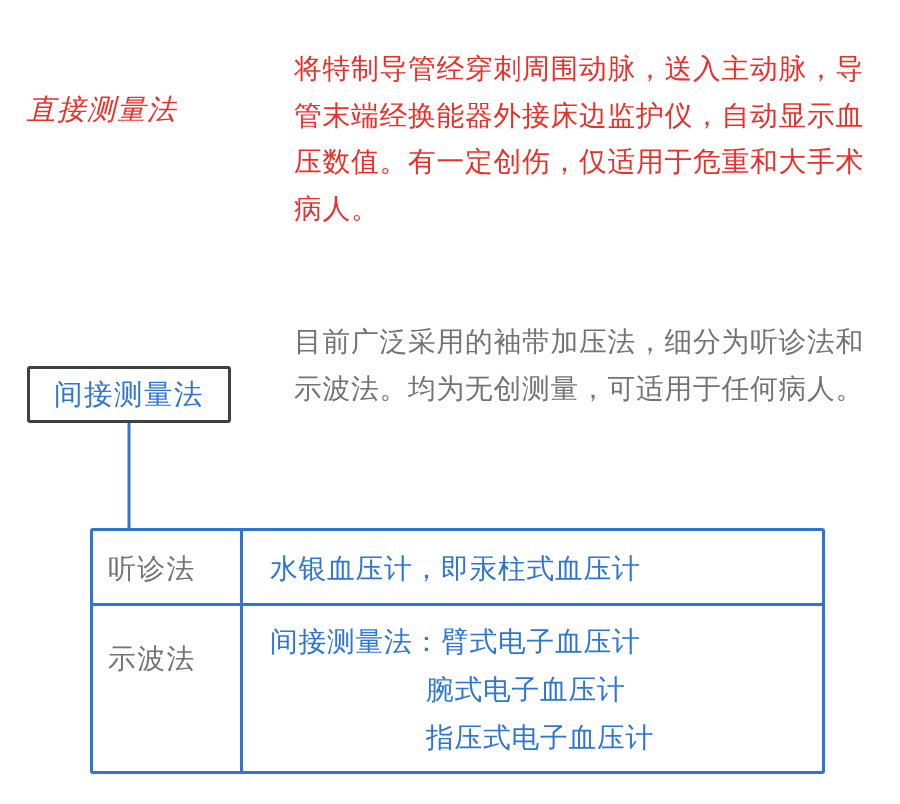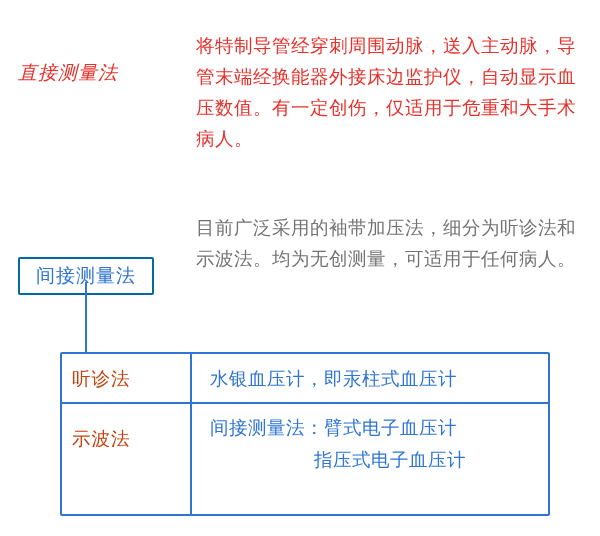--- a/index.html
+++ b/index.html
@@ -39,24 +39,24 @@
     line-height: 31px;
     color: #e8302a;
     letter-spacing: 0.5px;
     margin-top: 16px;
   }
 
   
   .indirect-box {
     position: absolute;
     left: 18px;
-    top: 257px;
+    top: 244px;
     width: 136px;
     height: 38px;
-    border: 2px solid #0369a1;
+    border: 2px solid #404040;
     box-sizing: border-box;
     display: flex;
     align-items: center;
     justify-content: center;
     border-radius: 2px;
   }
   .indirect-box span {
     font-size: 19px;
     color: #2e75d4;
     letter-spacing: 1px;
@@ -93,28 +93,28 @@
     border-radius: 2px;
   }
   .trow {
     display: flex;
     align-items: stretch;
   }
   .trow.first {
     border-bottom: 2px solid #2e75d4;
   }
   .tcell-label {
-    width: 130px;
+    width: 100px;
     box-sizing: border-box;
     border-right: 2px solid #2e75d4;
     display: flex;
     align-items: center;
     padding-left: 10px;
     font-size: 18.5px;
-    color: #c2410c;
+    color: #737373;
     letter-spacing: 1px;
   }
   .tcell-label.row1 { height: 48px; }
   .tcell-label.row2 { height: 110px; padding-top: 22px; align-items: flex-start; }
   .tcell-value {
     flex: 1;
     box-sizing: border-box;
     padding-left: 18px;
     font-size: 18.5px;
     color: #2e75d4;
@@ -156,18 +156,19 @@
 
   <div class="table">
     <div class="trow first">
       <div class="tcell-label row1">听诊法</div>
       <div class="tcell-value row1">水银血压计，即汞柱式血压计</div>
     </div>
     <div class="trow">
       <div class="tcell-label row2">示波法</div>
       <div class="tcell-value row2">
         <span class="wave-first">间接测量法：臂式电子血压计</span>
+        <span class="wave-rest">腕式电子血压计</span>
         <span class="wave-rest">指压式电子血压计</span>
       </div>
     </div>
   </div>
 
 </div>
 
 </body></html>

